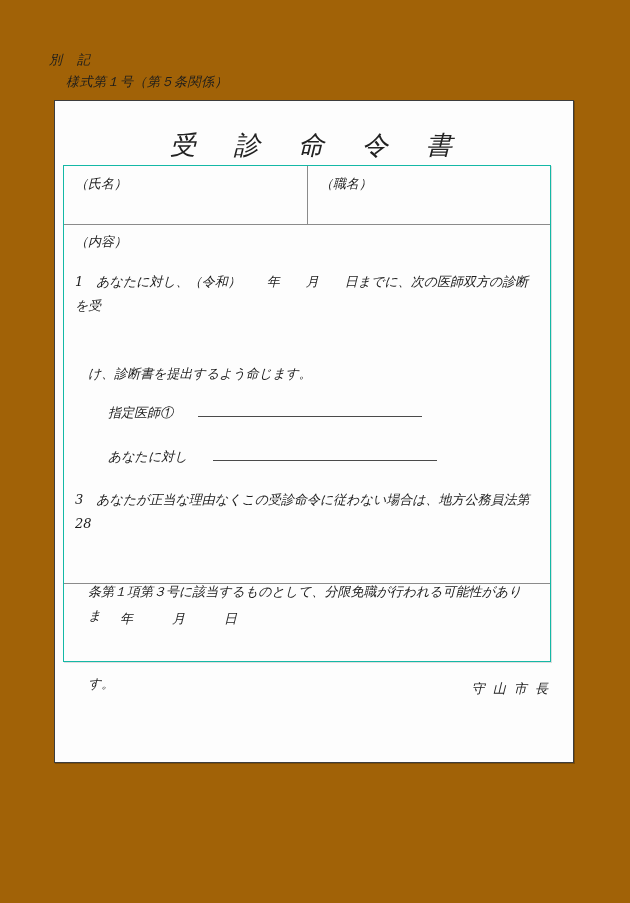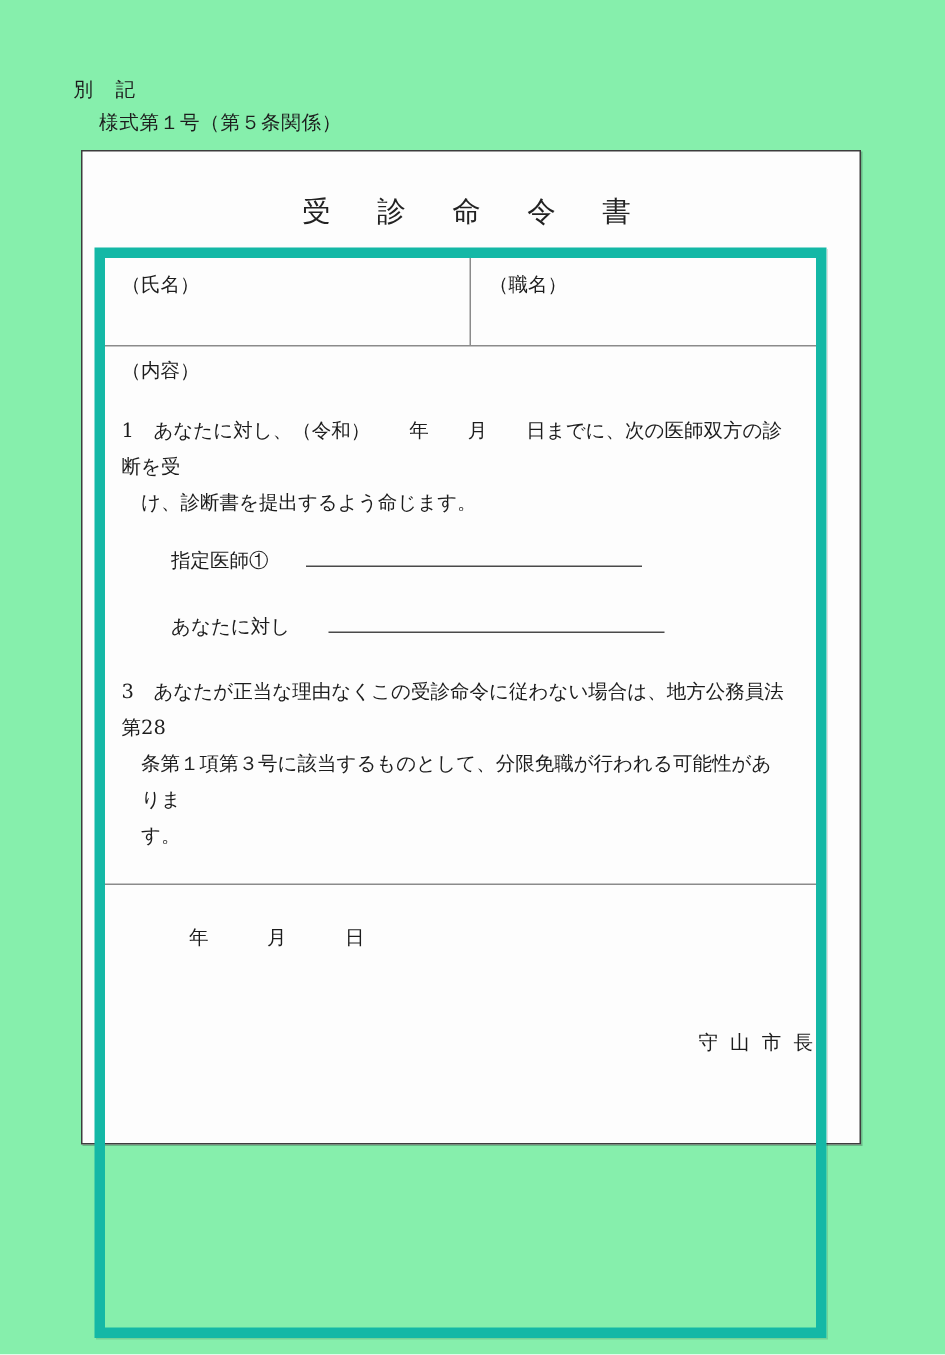--- a/index.html
+++ b/index.html
@@ -1,25 +1,26 @@
 <!DOCTYPE html>
 <html><head>
 <meta charset="utf-8">
 <style>
   * { box-sizing: border-box; margin: 0; padding: 0; }
   html, body { background: #ffffff; }
   .page {
     position: relative;
     width: 630px;
     height: 903px;
-    background: #86efac;
+    background: #a16207;
     font-family: "DejaVu Serif", "Liberation Serif", serif;
     color: #1c1c1c;
     font-size: 13px;
     overflow: hidden;
+    font-style: italic;
   }
   .margin-note {
     position: absolute;
     left: 49px;
     top: 51px;
     letter-spacing: 1px;
   }
   .form-reference {
     position: absolute;
     left: 66px;
@@ -35,31 +36,31 @@
     border: 1px solid #3d3d3d;
     box-shadow: 1px 1px 0 rgba(0,0,0,0.22);
     background: #fdfdfd;
   }
   .form-title {
     position: absolute;
     top: 27px;
     left: 0;
     right: 0;
     text-align: center;
-    font-size: 19px;
+    font-size: 26px;
     letter-spacing: 6px;
     color: #222;
   }
   .form-table {
     position: absolute;
     left: 8px;
     top: 64px;
     width: 488px;
-    height: 727px;
-    border: 7px solid #14b8a6;
+    height: 497px;
+    border: 1px solid #14b8a6;
     box-shadow: 1px 1px 0 rgba(0,0,0,0.12);
   }
   .row-name {
     display: flex;
     height: 59px;
     border-bottom: 1px solid #8b8b8b;
   }
   .cell-name {
     width: 244px;
     border-right: 1px solid #8b8b8b;
@@ -72,21 +73,21 @@
   .row-content {
     height: 359px;
     border-bottom: 1px solid #8b8b8b;
     padding: 8px 20px 0 11px;
   }
   .content-label { line-height: 18px; }
   .para { line-height: 24px; }
   .para-1 { margin-top: 19px; }
   .para-2 { margin-top: 22px; }
   .para-3 { margin-top: 22px; }
-  .para .cont { padding-left: 13px; }
+  .para .cont { padding-left: 13px; margin-top: 44px; }
   .doctor-row {
     line-height: 18px;
     padding-left: 33px;
   }
   .doctor-row-1 { margin-top: 18px; }
   .doctor-row-2 { margin-top: 26px; }
   .blank-line {
     display: inline-block;
     width: 224px;
     height: 12px;

